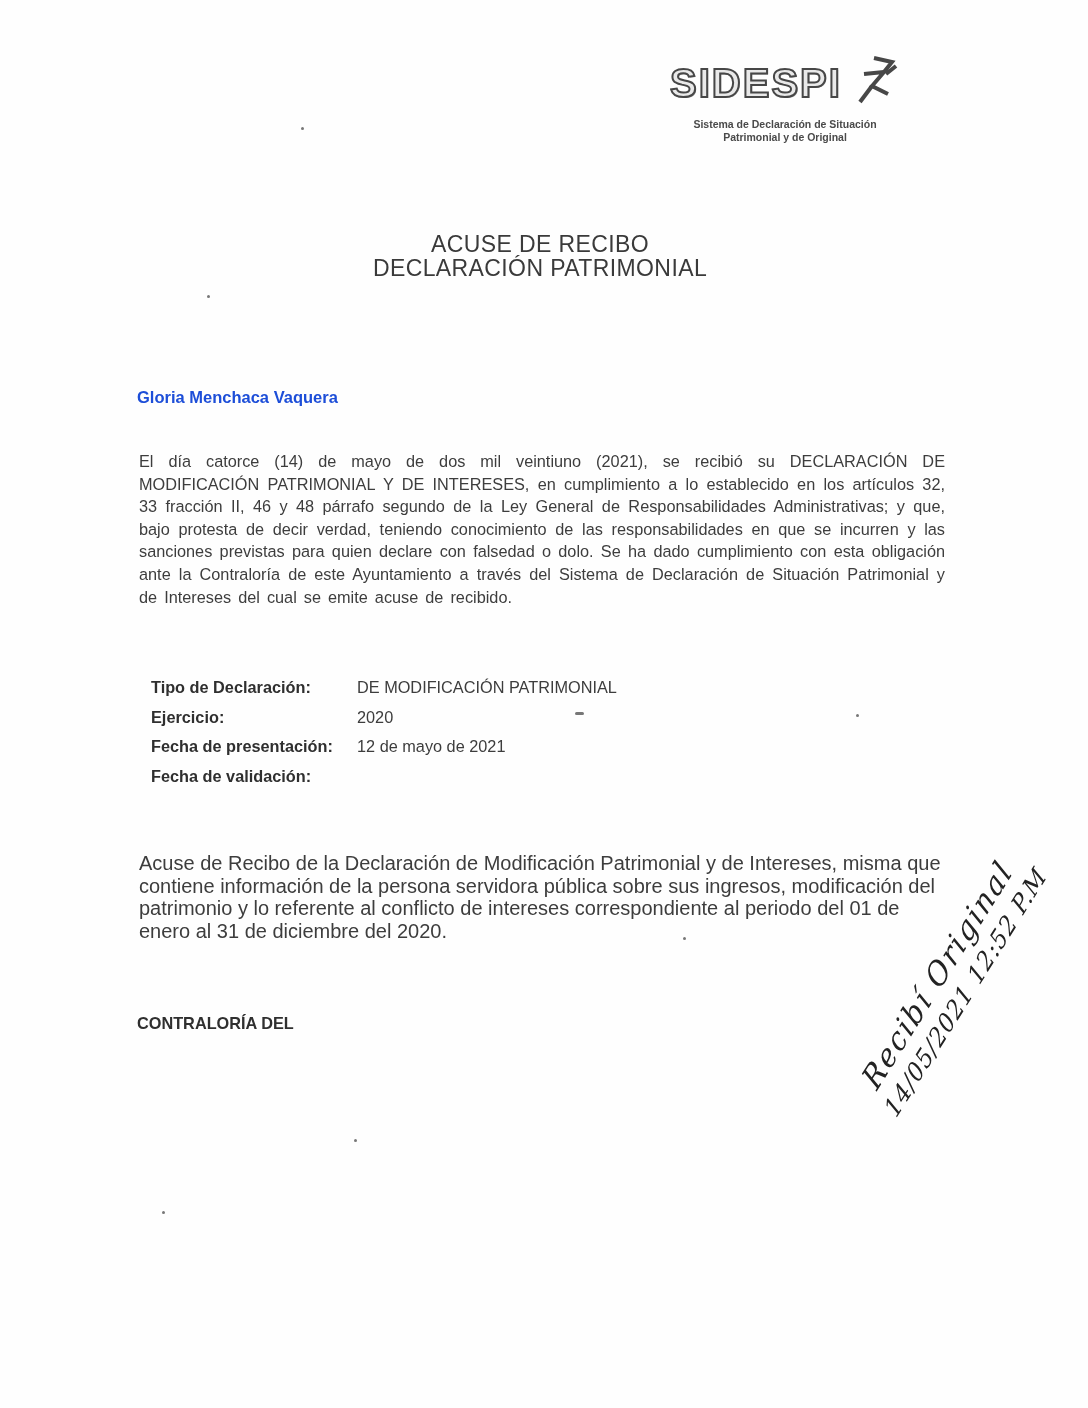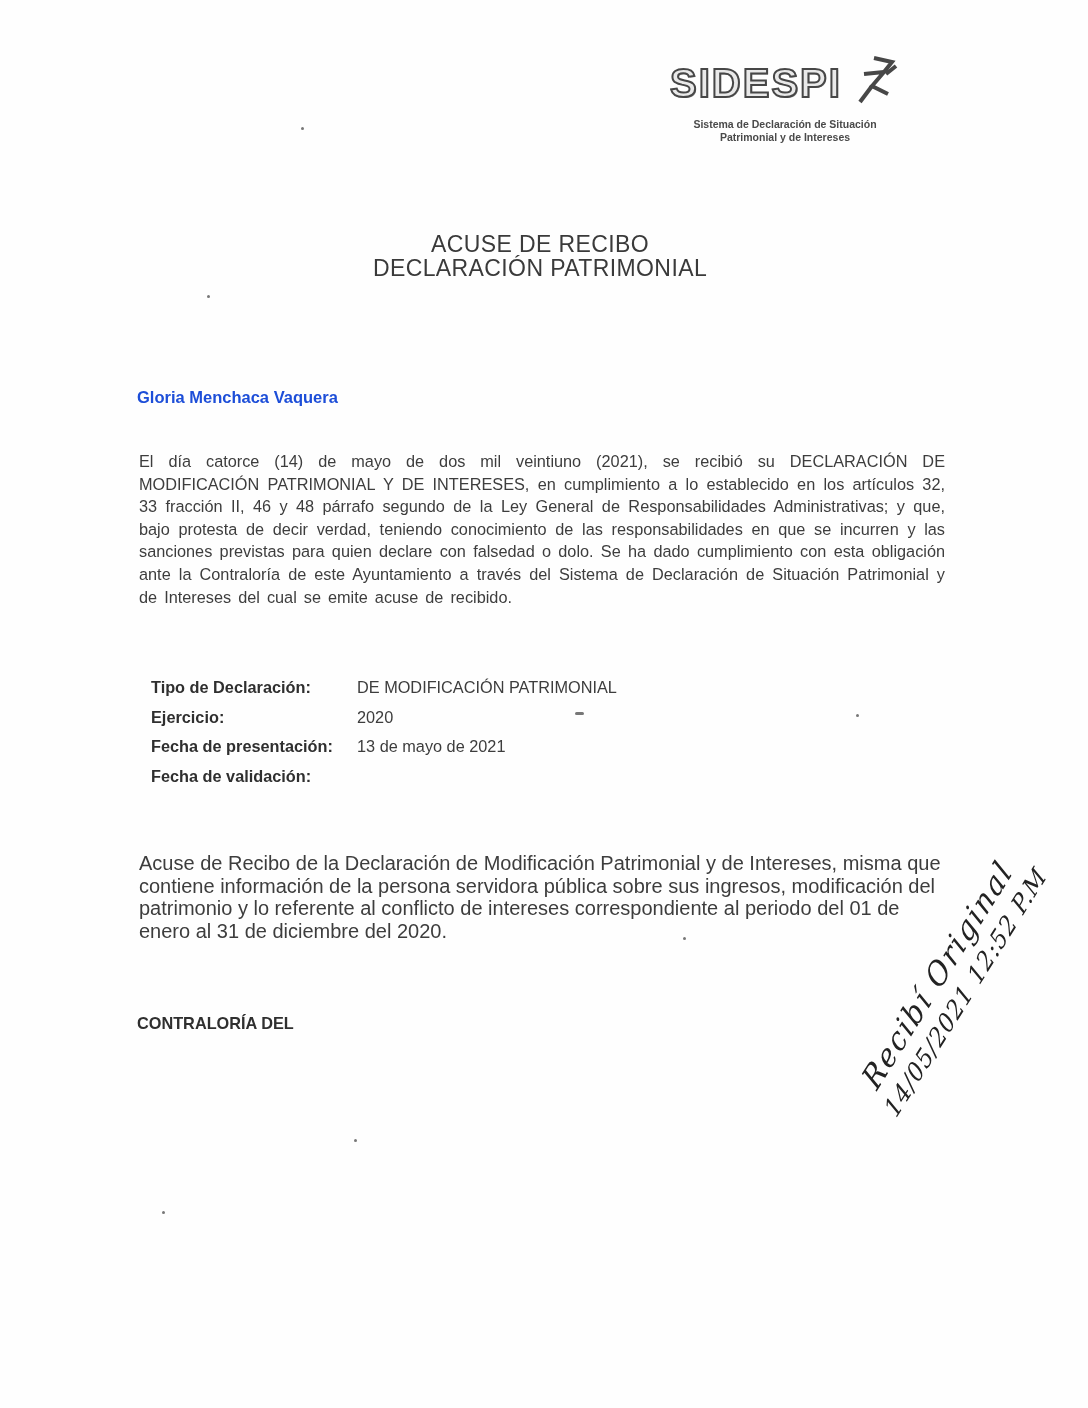--- a/index.html
+++ b/index.html
@@ -170,21 +170,21 @@
             <path d="M28 6 L46 10 L38 20"></path>
             <path d="M18 22 L38 20 L26 34 L42 42"></path>
             <path d="M26 34 L14 50"></path>
             <path d="M40 22 L50 14"></path>
           </g>
         </svg>
       </span>
     </div>
     <div class="logo-subtitle">
       <div>Sistema de Declaración de Situación</div>
-      <div>Patrimonial y de Intereses</div>
+      <div>Patrimonial y de Original</div>
     </div>
   </div>
 
   <div class="doc-title">
     <div>ACUSE DE RECIBO</div>
     <div>DECLARACIÓN PATRIMONIAL</div>
   </div>
 
   <div class="recipient">Gloria Menchaca Vaquera</div>
 
@@ -194,21 +194,21 @@
     <div class="field-row">
       <span class="field-label">Tipo de Declaración:</span>
       <span class="field-value">DE MODIFICACIÓN PATRIMONIAL</span>
     </div>
     <div class="field-row">
       <span class="field-label">Ejercicio:</span>
       <span class="field-value">2020</span>
     </div>
     <div class="field-row">
       <span class="field-label">Fecha de presentación:</span>
-      <span class="field-value">13 de mayo de 2021</span>
+      <span class="field-value">12 de mayo de 2021</span>
     </div>
     <div class="field-row">
       <span class="field-label">Fecha de validación:</span>
       <span class="field-value"></span>
     </div>
   </div>
 
   <div class="closing-par">Acuse de Recibo de la Declaración de Modificación Patrimonial y de Intereses, misma que contiene información de la persona servidora pública sobre sus ingresos, modificación del patrimonio y lo referente al conflicto de intereses correspondiente al periodo del 01 de enero al 31 de diciembre del 2020.</div>
 
   <div class="signature-block">CONTRALORÍA DEL</div>

